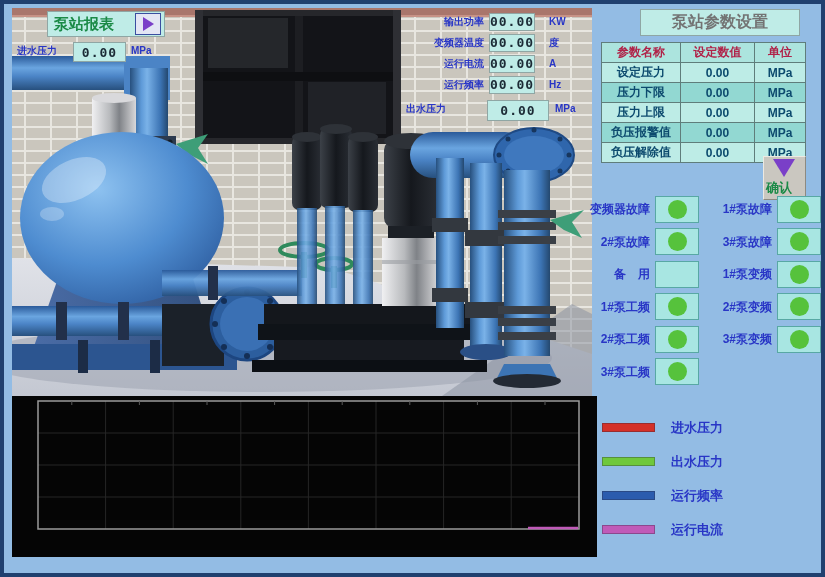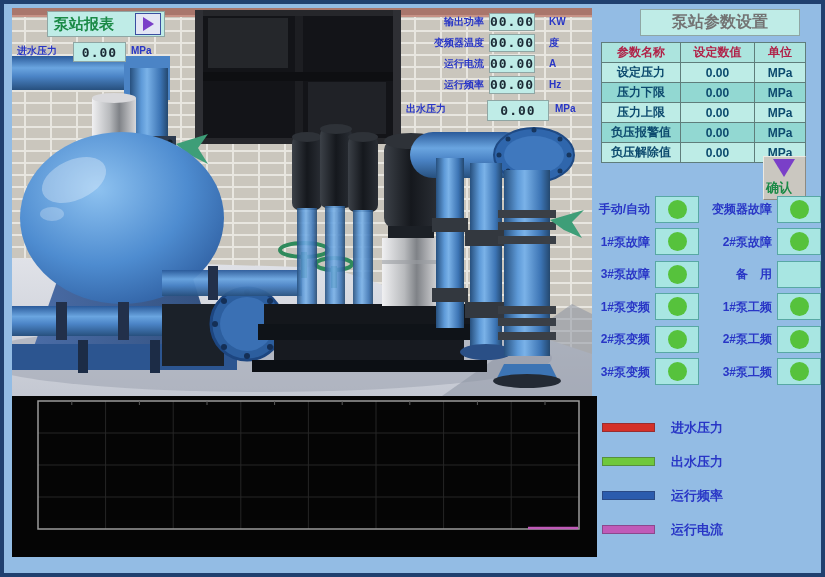--- a/index.html
+++ b/index.html
@@ -303,26 +303,20 @@
     </tr>
   </tbody>
     </table>
 
   <div class="abs confirm-btn">
     <span class="confirm-tri"></span>
     <span class="confirm-lbl">确认</span>
   </div>
 
   <div class="abs" id="status-grid">
-    <div class="st-item">
-      <span class="lbl st-lbl">手动/自动</span>
-      <span class="lamp">
-        <span class="dot"></span>
-      </span>
-    </div>
 
     <div class="st-item">
       <span class="lbl st-lbl">变频器故障</span>
       <span class="lamp">
         <span class="dot"></span>
       </span>
     </div>
 
     <div class="st-item">
       <span class="lbl st-lbl">1#泵故障</span>

